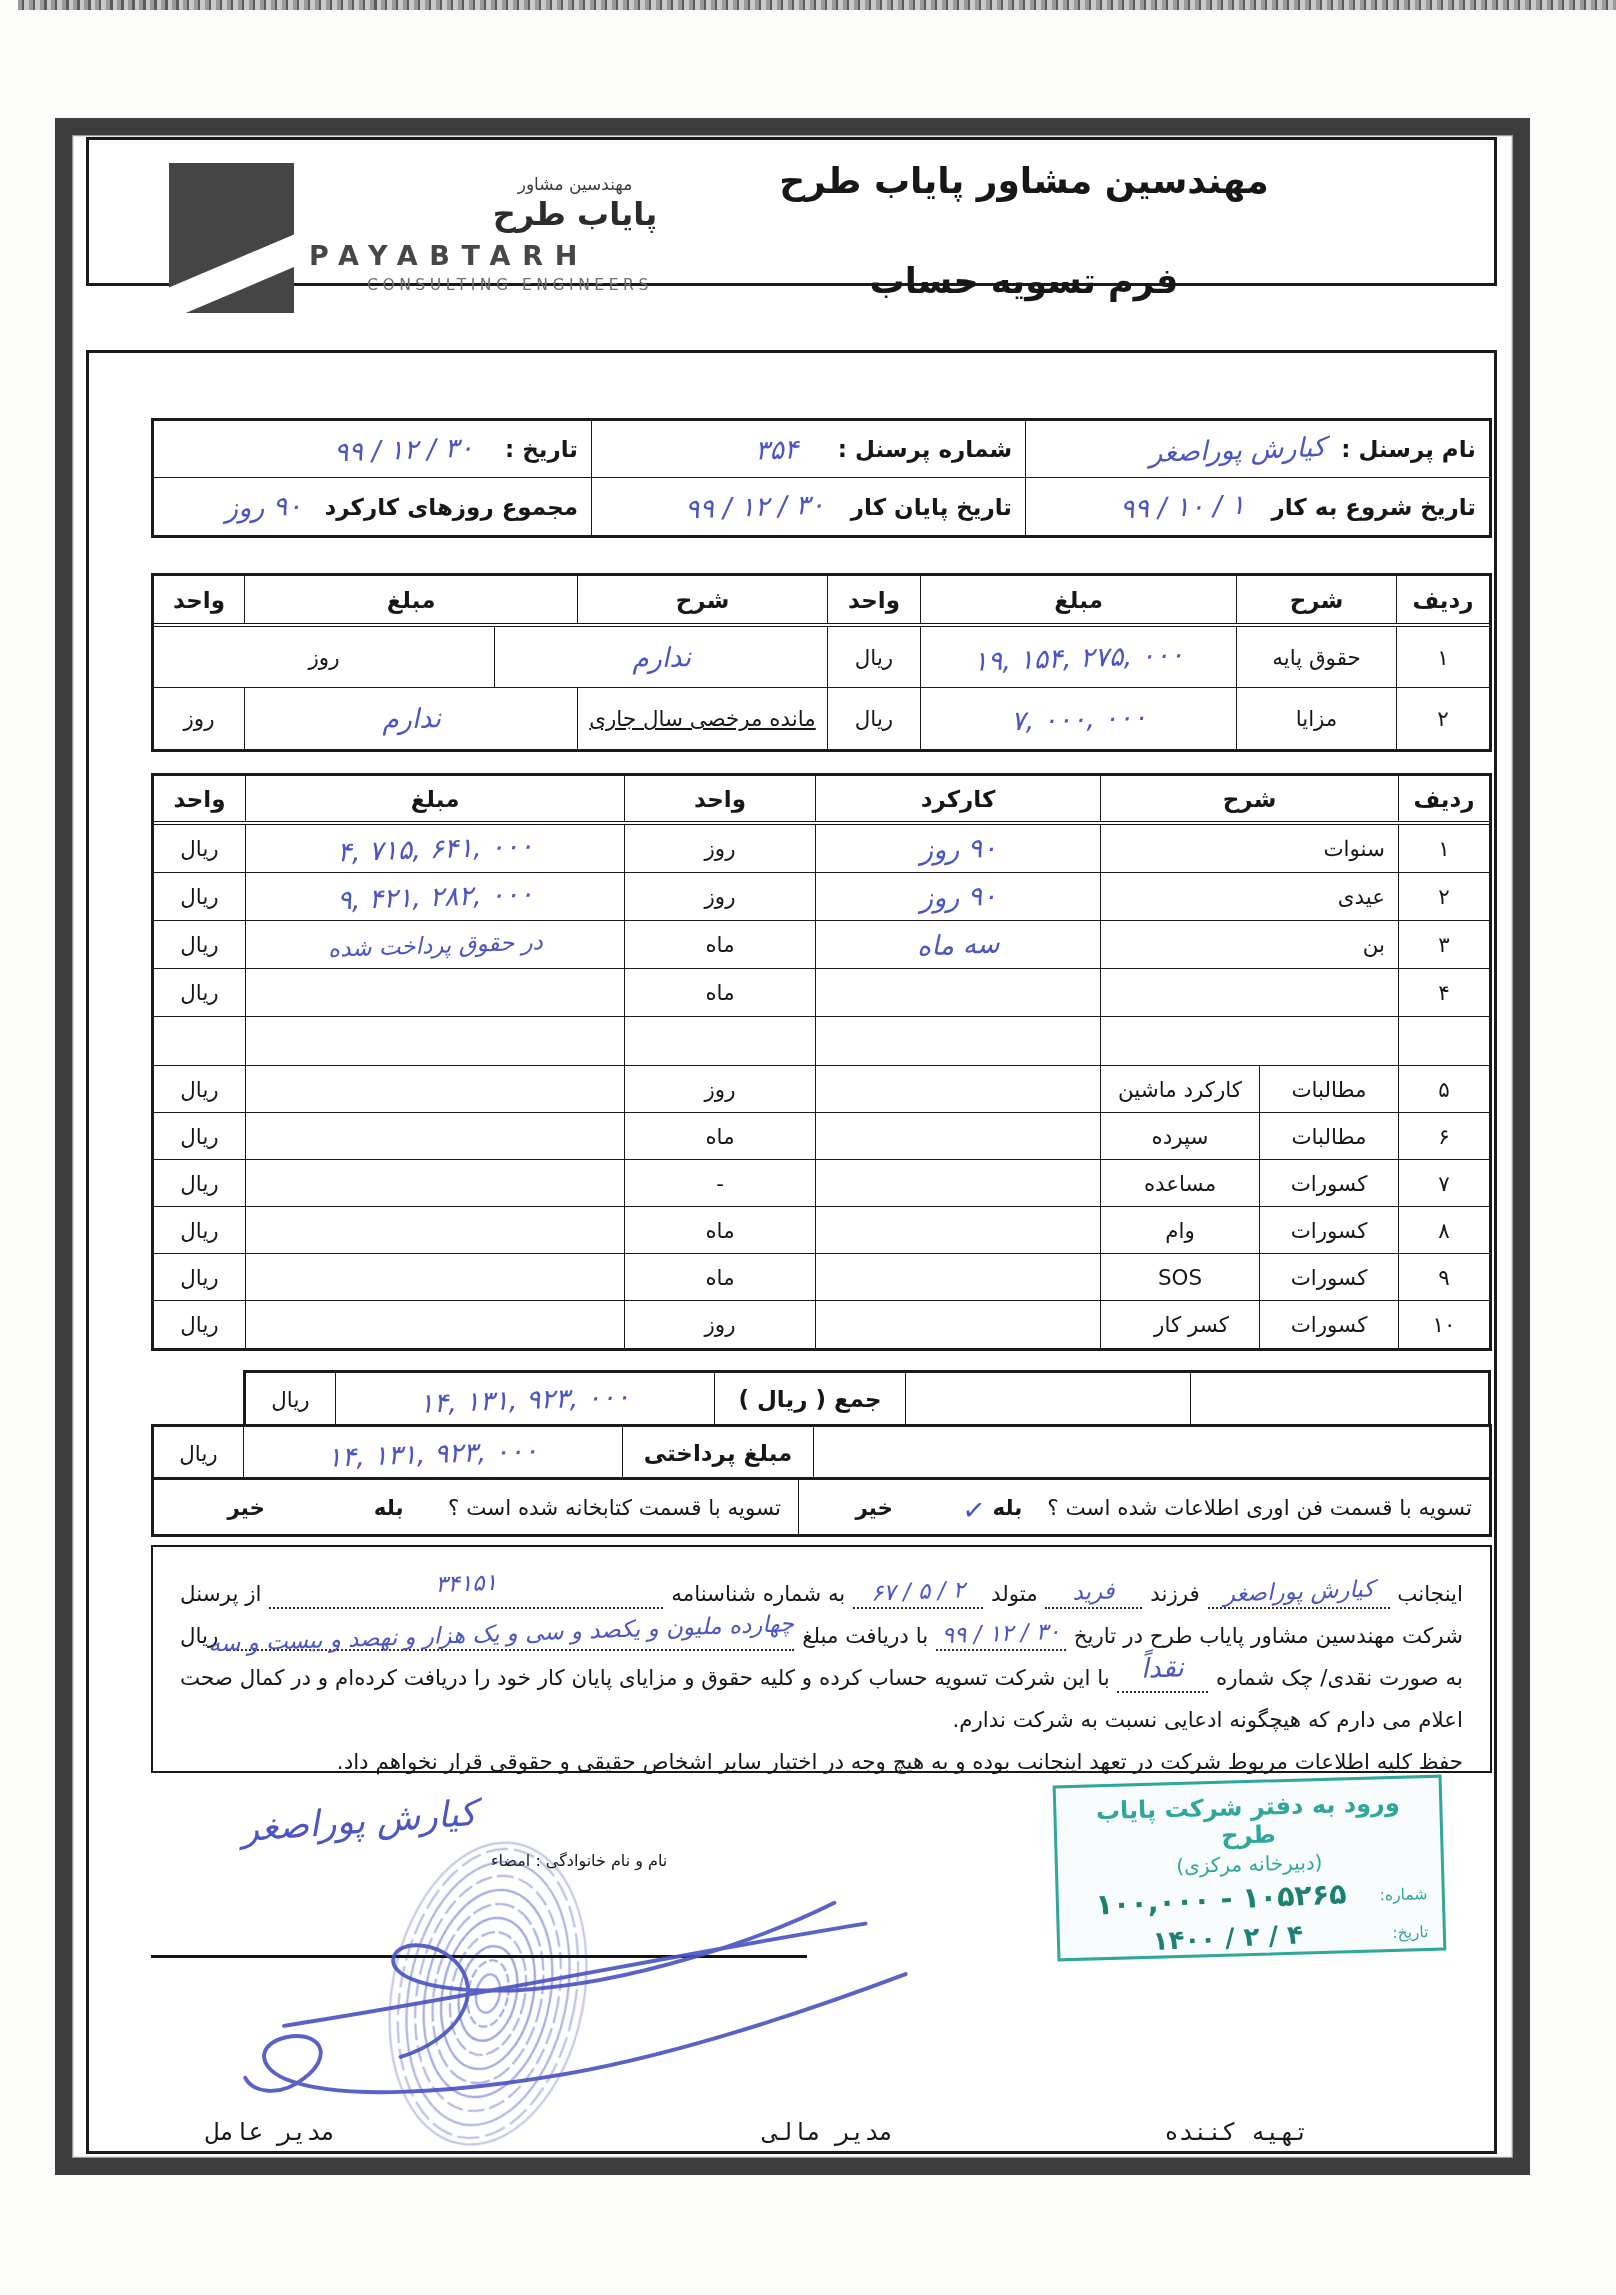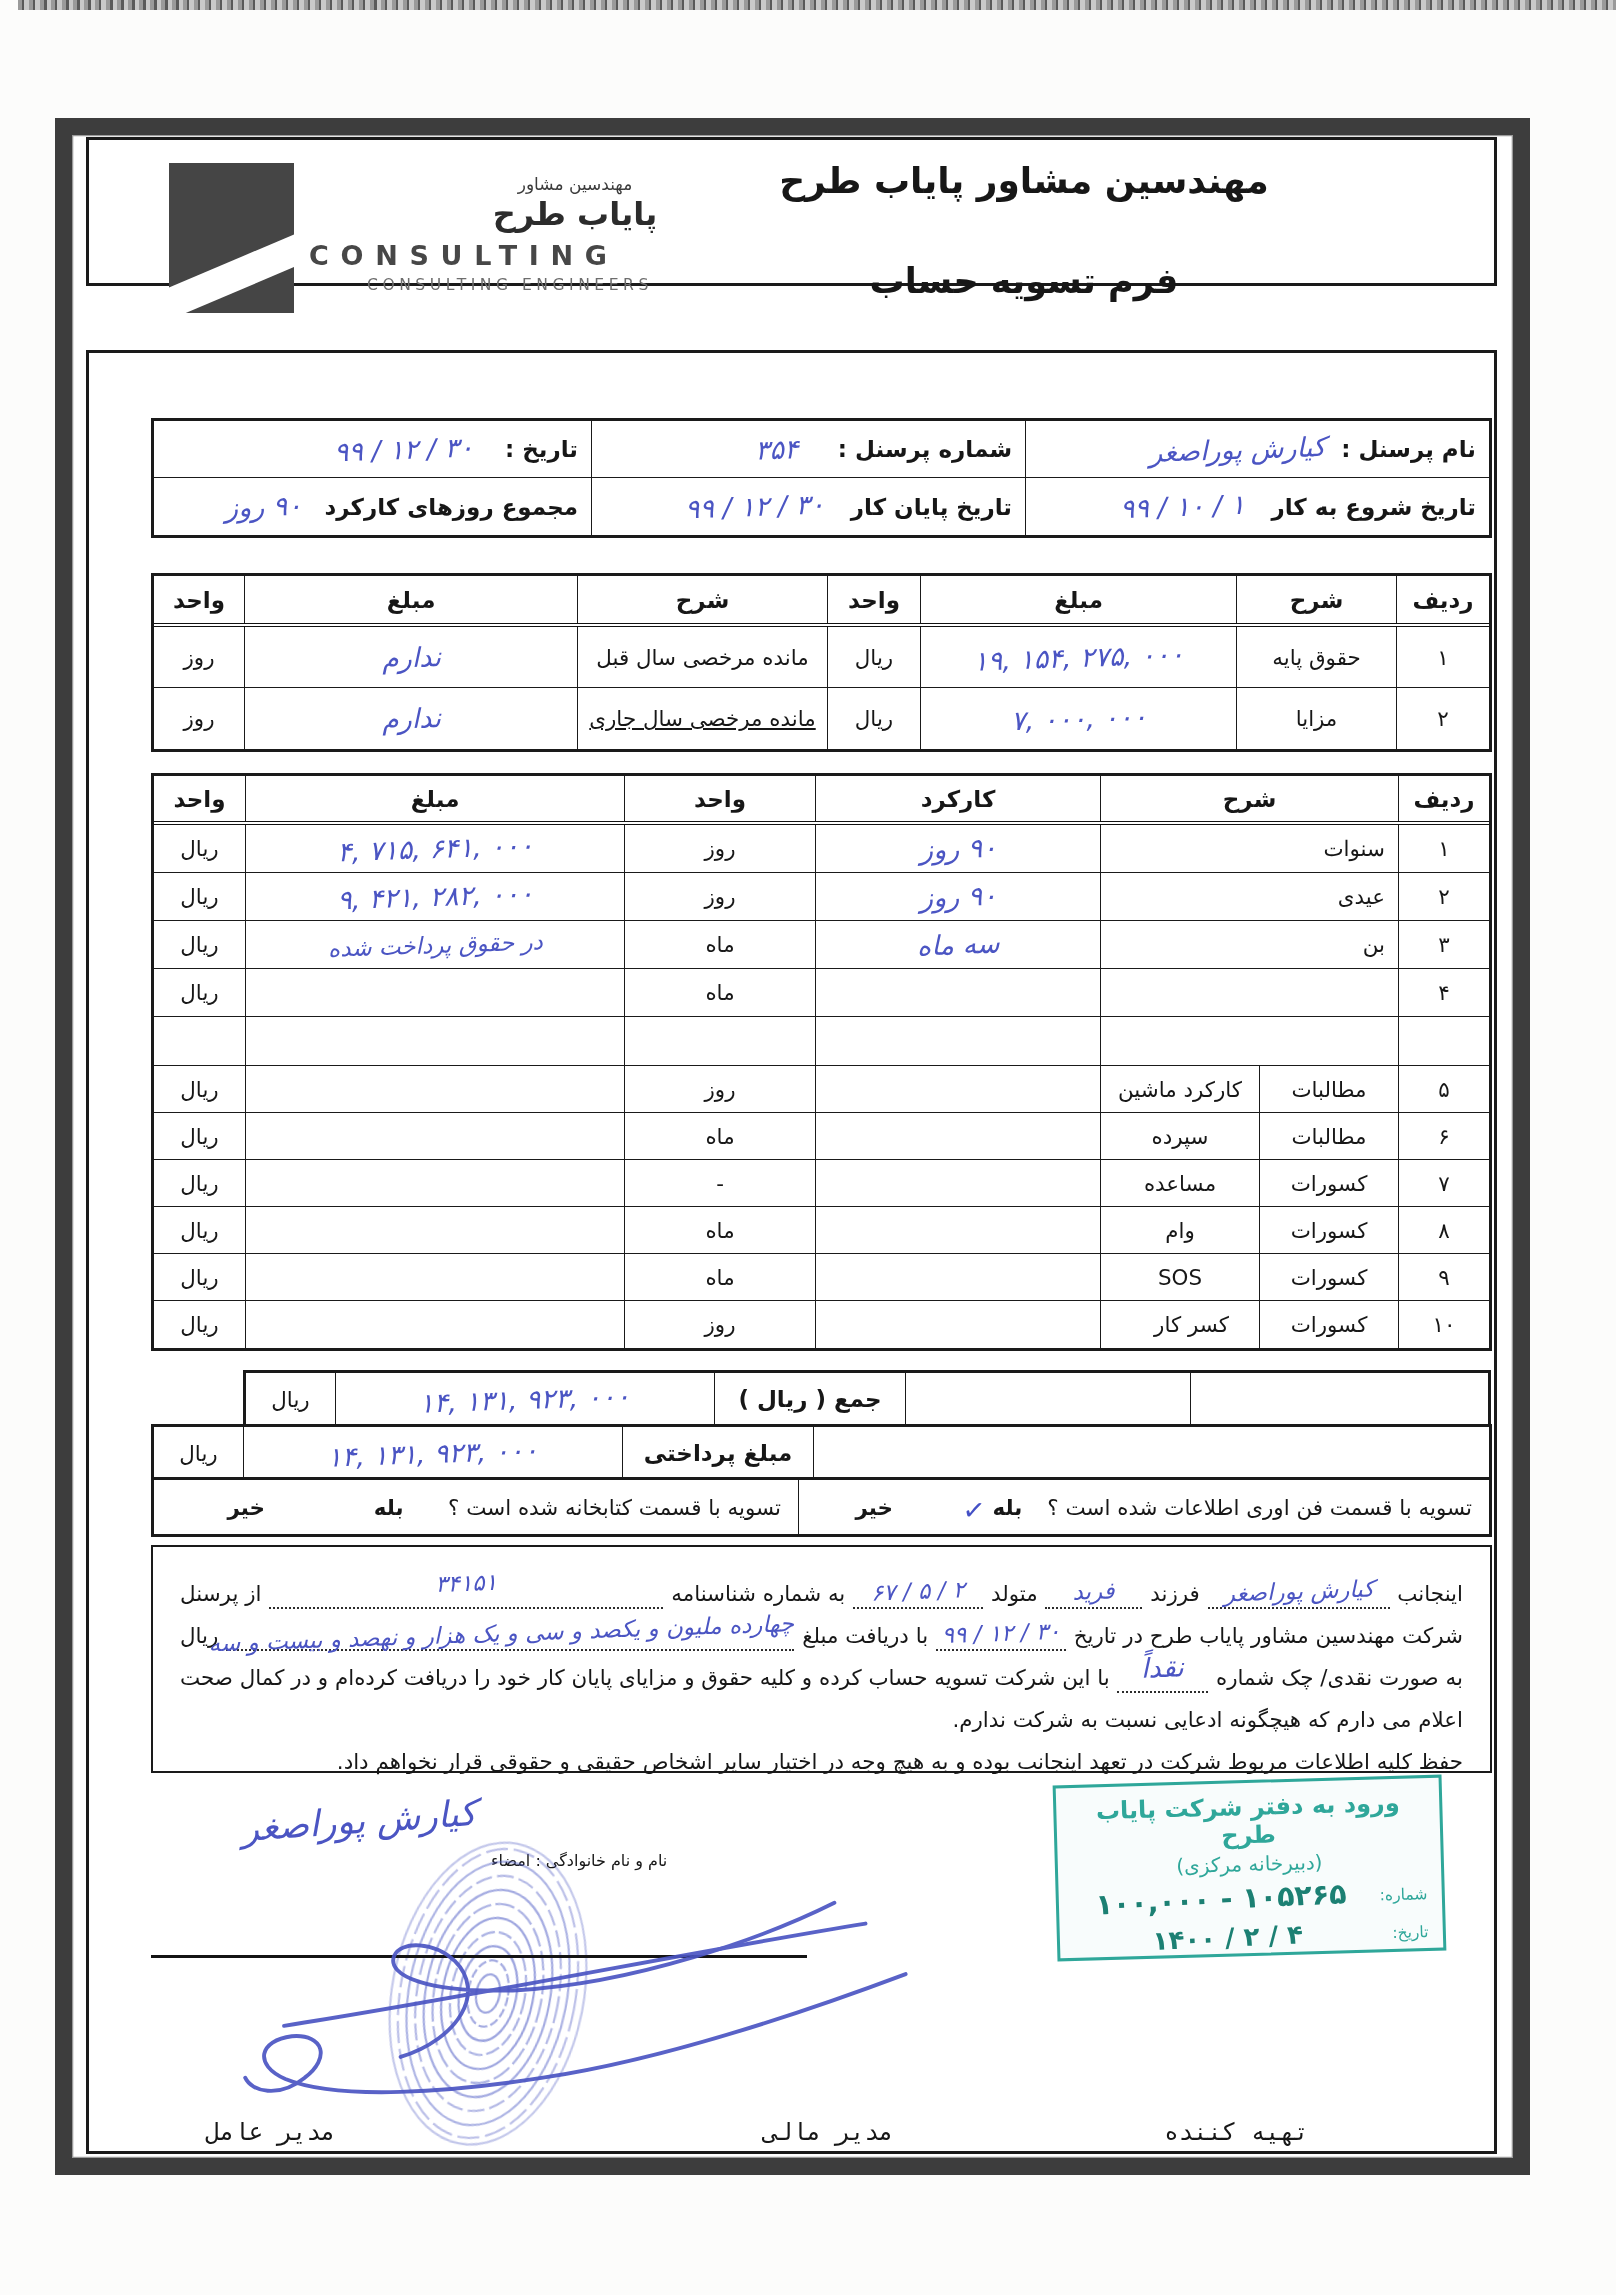--- a/index.html
+++ b/index.html
@@ -80,21 +80,21 @@
 
 <div class="frame"></div>
 
 <div class="header-box">
   <div class="logo-mark">
     <div class="logo-slash"></div>
   </div>
   <div class="logo-text">
     <div class="logo-fa-small">مهندسین مشاور</div>
     <div class="logo-fa-big">پایاب طرح</div>
-    <div class="logo-en-big">CONSULTING</div>
+    <div class="logo-en-big">PAYABTARH</div>
     <div class="logo-en-small">CONSULTING ENGINEERS</div>
   </div>
   <div class="titles">
     <div class="title-1">مهندسین مشاور پایاب طرح</div>
     <div class="title-2">فرم تسویه حساب</div>
   </div>
 </div>
 
 <div class="main-box">
 
@@ -139,21 +139,20 @@
       <div class="c" style="width:333px;">مبلغ</div>
       <div class="c">واحد</div>
     </div>
     <div class="tr" style="height:61px;">
       <div class="c" style="width:93px;">۱</div>
       <div class="c" style="width:160px;">حقوق پایه</div>
       <div class="c" style="width:316px;">
           <span class="hw num">۱۹, ۱۵۴, ۲۷۵, ۰۰۰</span>
         </div>
       <div class="c" style="width:93px;">ریال</div>
-      <div class="c" style="width:250px;">مانده مرخصی سال قبل</div>
       <div class="c" style="width:333px;">
           <span class="hw">ندارم</span>
         </div>
       <div class="c">روز</div>
     </div>
     <div class="tr" style="height:61px;">
       <div class="c" style="width:93px;">۲</div>
       <div class="c" style="width:160px;">مزایا</div>
       <div class="c" style="width:316px;">
           <span class="hw num">۷, ۰۰۰, ۰۰۰</span>

